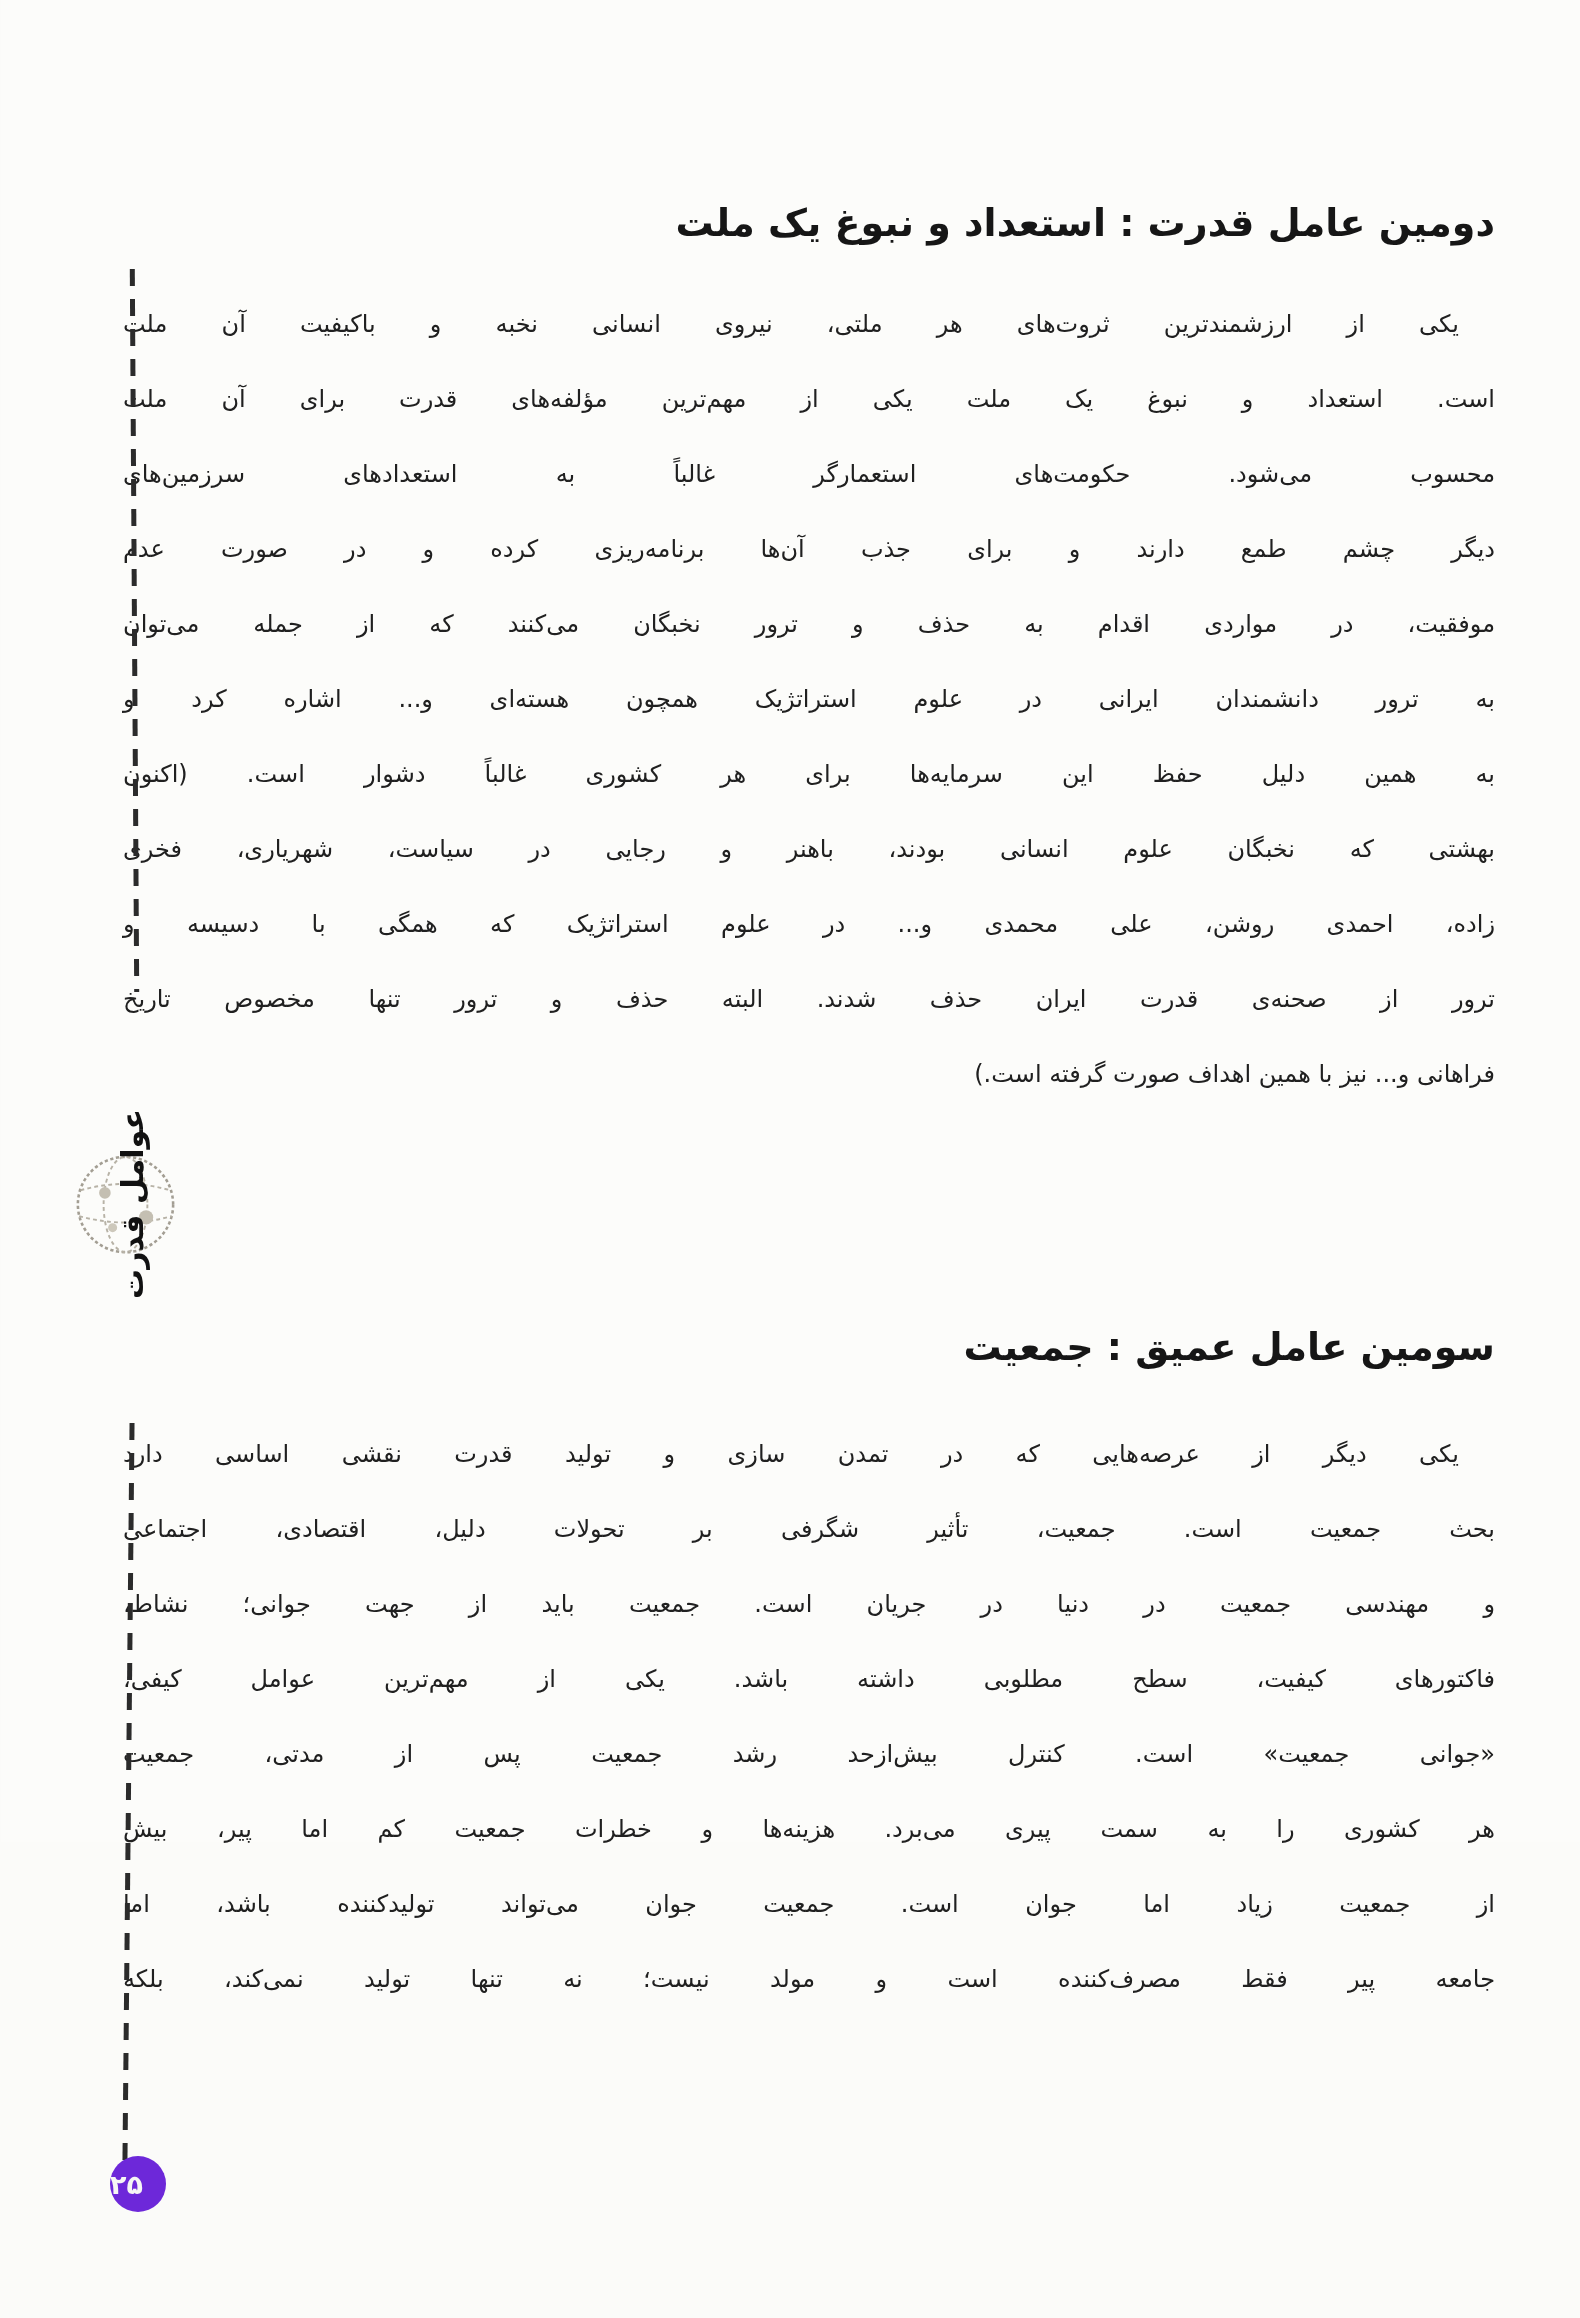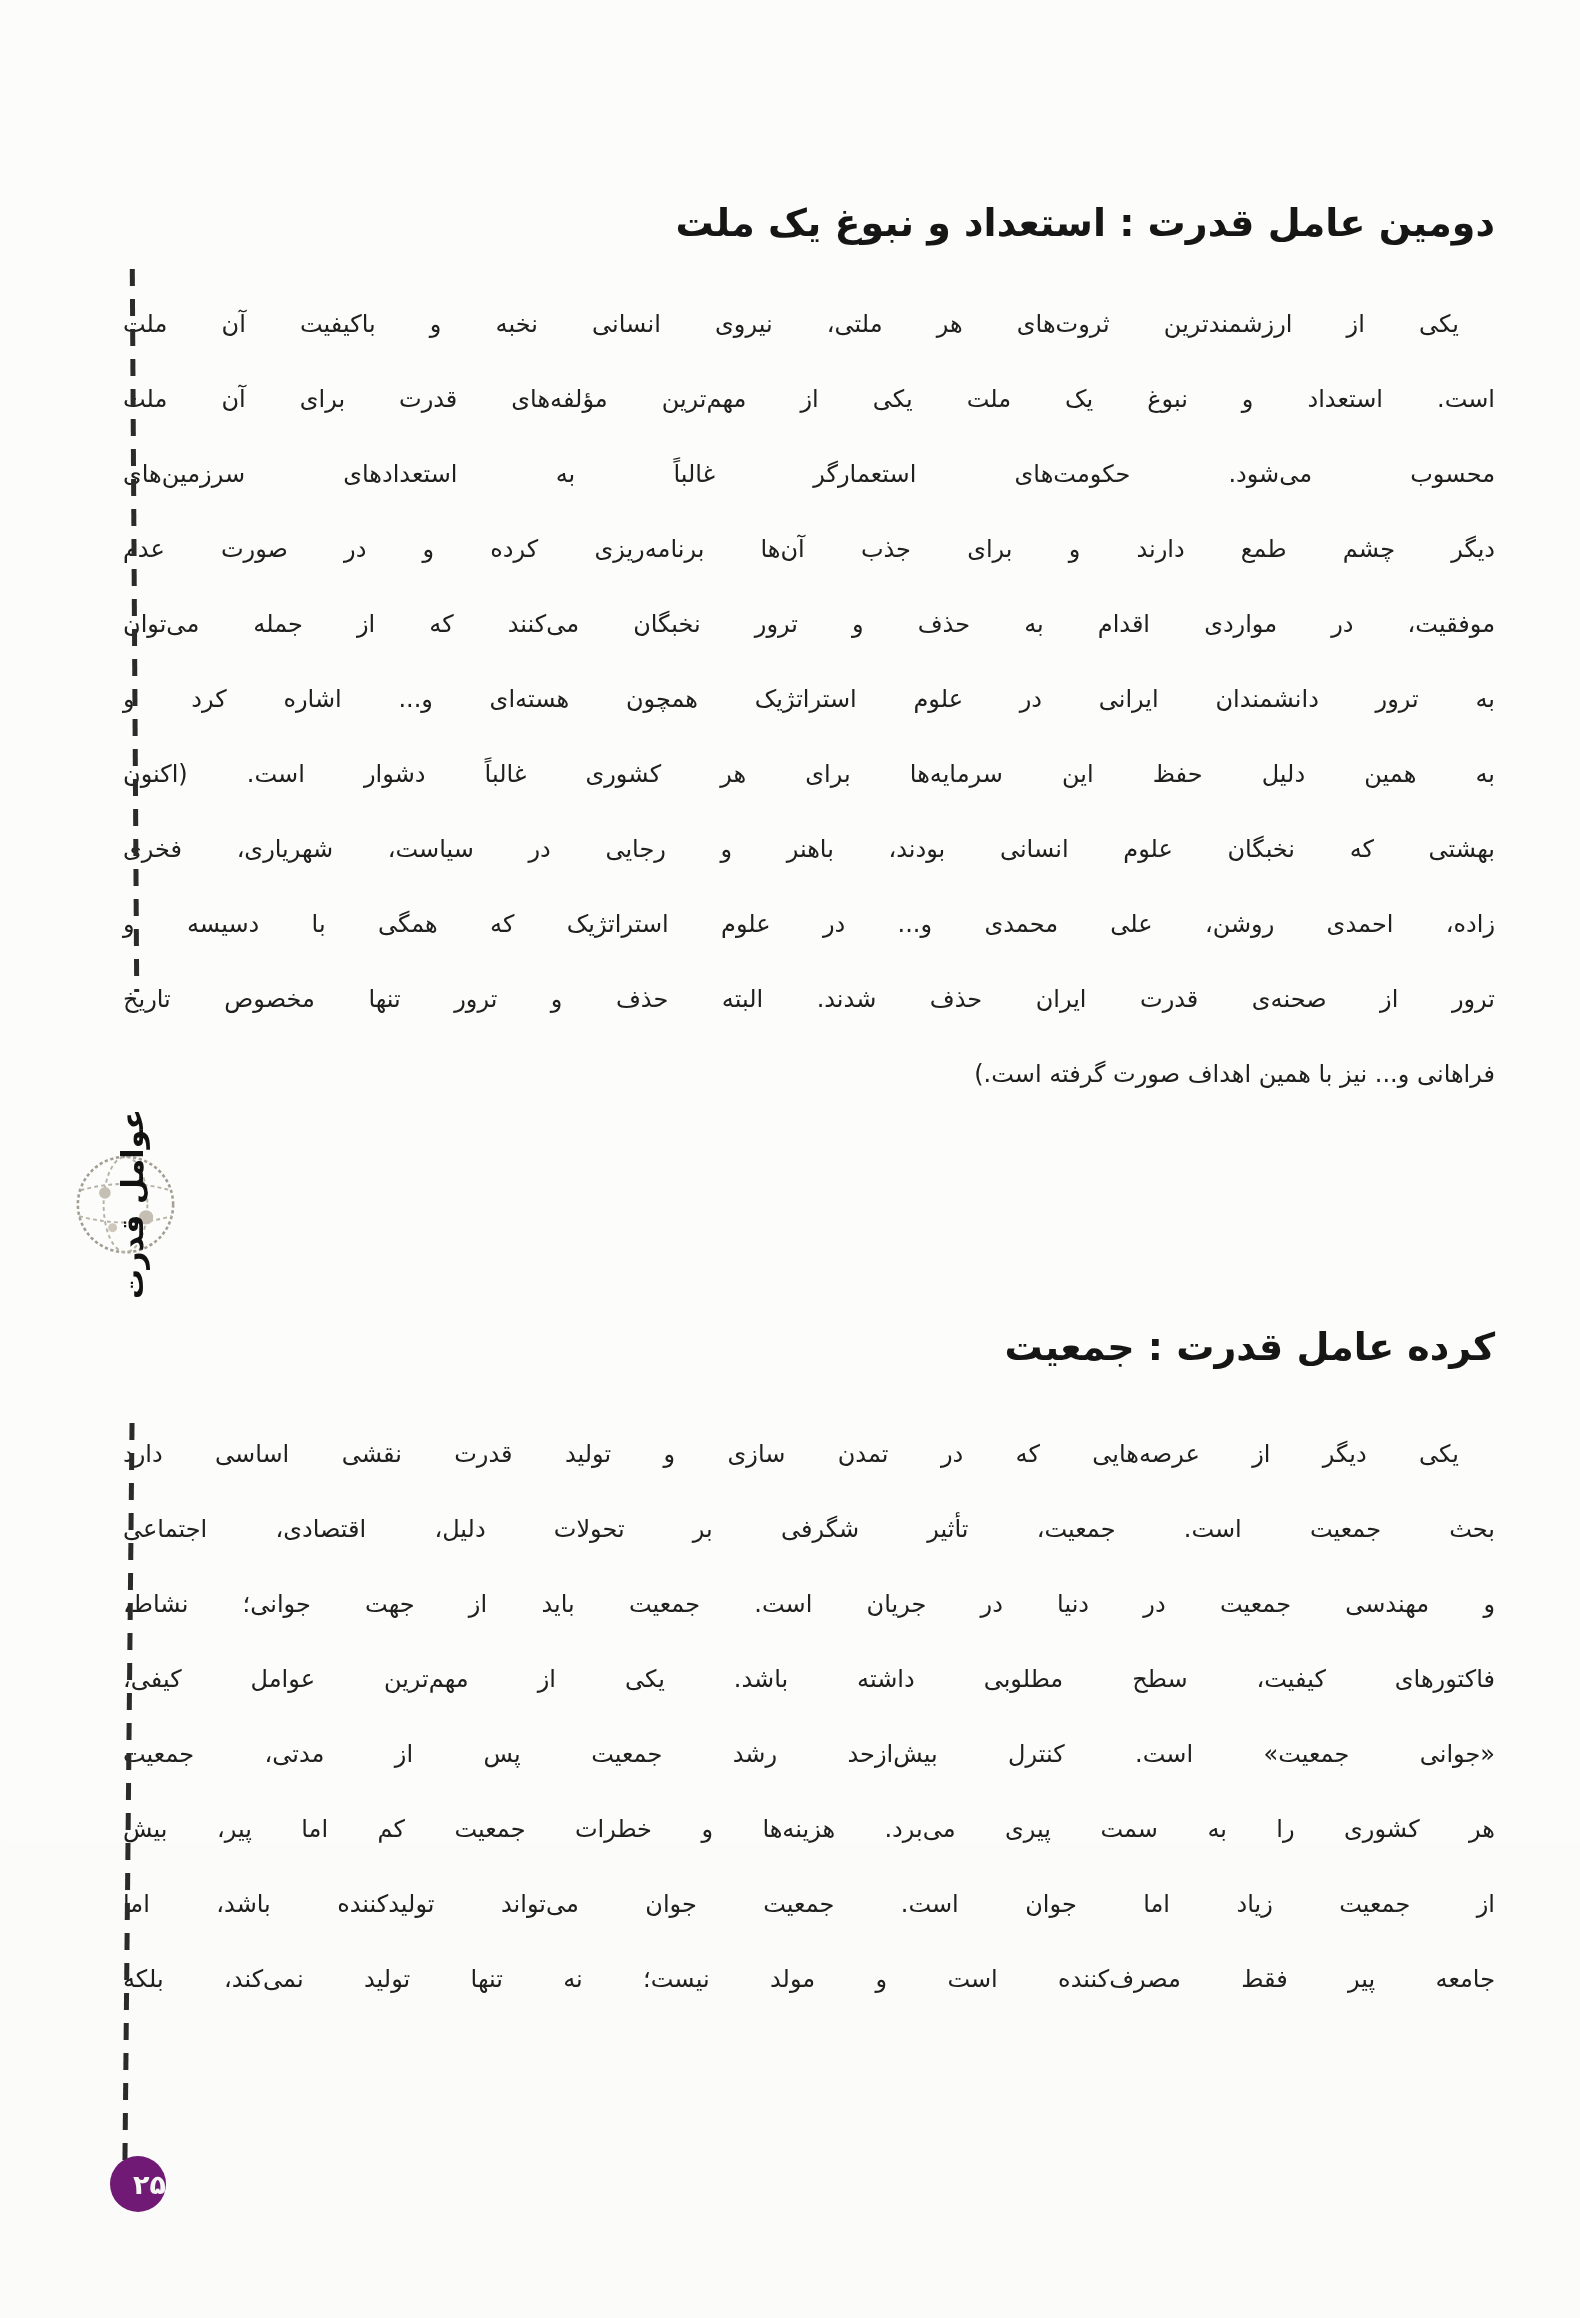--- a/index.html
+++ b/index.html
@@ -63,23 +63,23 @@
     font-size:30px;
     font-weight:bold;
     color:#111;
     white-space:nowrap;
     letter-spacing:1.3px;
   }
   .badge{
     position:absolute;
     left:110px;top:2156px;
     width:56px;height:56px;
-    background:#701a75;
+    background:#6d28d9;
     border-radius:50%;
-    display:flex;align-items:center;justify-content:flex-start;
+    display:flex;align-items:center;justify-content:flex-end;
   }
   .badge span{
     color:#f6f6f4;
     font-size:27px;
     font-weight:bold;
     line-height:1;
   }
 </style>
 </head>
 <body>
@@ -95,21 +95,21 @@
     <div class="ln">دیگر چشم طمع دارند و برای جذب آن‌ها برنامه‌ریزی کرده و در صورت عدم</div>
     <div class="ln">موفقیت، در مواردی اقدام به حذف و ترور نخبگان می‌کنند که از جمله می‌توان</div>
     <div class="ln">به ترور دانشمندان ایرانی در علوم استراتژیک همچون هسته‌ای و... اشاره کرد و</div>
     <div class="ln">به همین دلیل حفظ این سرمایه‌ها برای هر کشوری غالباً دشوار است. (اکنون</div>
     <div class="ln">بهشتی که نخبگان علوم انسانی بودند، باهنر و رجایی در سیاست، شهریاری، فخری</div>
     <div class="ln">زاده، احمدی روشن، علی محمدی و... در علوم استراتژیک که همگی با دسیسه و</div>
     <div class="ln">ترور از صحنه‌ی قدرت ایران حذف شدند. البته حذف و ترور تنها مخصوص تاریخ</div>
     <div class="ln end">فراهانی و... نیز با همین اهداف صورت گرفته است.)</div>
   </div>
 
-  <div class="heading h2">کرده عامل قدرت : جمعیت</div>
+  <div class="heading h2">سومین عامل عمیق : جمعیت</div>
 
   <div class="para p2">
     <div class="ln first">یکی دیگر از عرصه‌هایی که در تمدن سازی و تولید قدرت نقشی اساسی دارد</div>
     <div class="ln">بحث جمعیت است. جمعیت، تأثیر شگرفی بر تحولات دلیل، اقتصادی، اجتماعی</div>
     <div class="ln">و مهندسی جمعیت در دنیا در جریان است. جمعیت باید از جهت جوانی؛ نشاط،</div>
     <div class="ln">فاکتورهای کیفیت، سطح مطلوبی داشته باشد. یکی از مهم‌ترین عوامل کیفی،</div>
     <div class="ln">«جوانی جمعیت» است. کنترل بیش‌ازحد رشد جمعیت پس از مدتی، جمعیت</div>
     <div class="ln">هر کشوری را به سمت پیری می‌برد. هزینه‌ها و خطرات جمعیت کم اما پیر، بیش</div>
     <div class="ln">از جمعیت زیاد اما جوان است. جمعیت جوان می‌تواند تولیدکننده باشد، اما</div>
     <div class="ln">جامعه پیر فقط مصرف‌کننده است و مولد نیست؛ نه تنها تولید نمی‌کند، بلکه</div>

